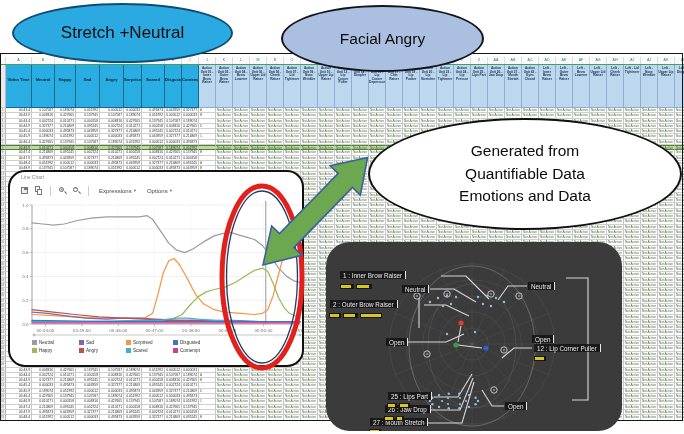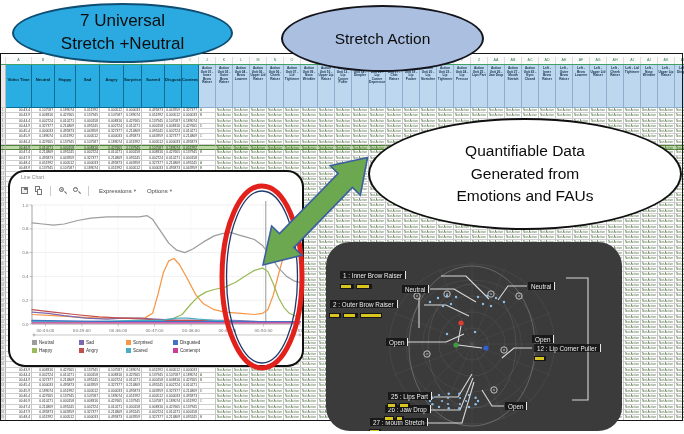--- a/index.html
+++ b/index.html
@@ -2846,24 +2846,23 @@
       </div>
       <div class="fbar" style="left: 43px; top: 187px; width: 12px;">
         <div class="fbarfill" style="width: 9px;"></div>
       </div>
       <div class="fbar" style="left: 208px; top: 114px; width: 12px;">
         <div class="fbarfill" style="width: 9px;"></div>
       </div>
     </div>
 
   <div class="oval oval-emotions" style="background: rgb(43, 170, 226);">
-    <div>7 Universal</div>
     <div>Stretch +Neutral</div>
   </div>
   <div class="oval oval-faus" style="background: rgb(171, 191, 225);">
-    <div>Stretch Action</div>
+    <div>Facial Angry</div>
   </div>
   <div class="oval oval-data">
+    <div>Generated from</div>
     <div>Quantifiable Data</div>
-    <div>Generated from</div>
-    <div>Emotions and FAUs</div>
+    <div>Emotions and Data</div>
   </div>
 </div>
 
 </body></html>

